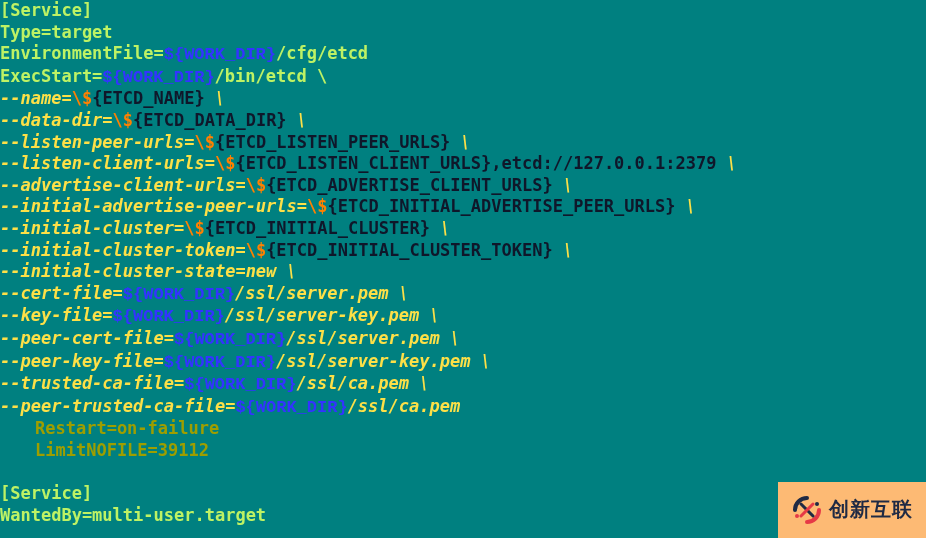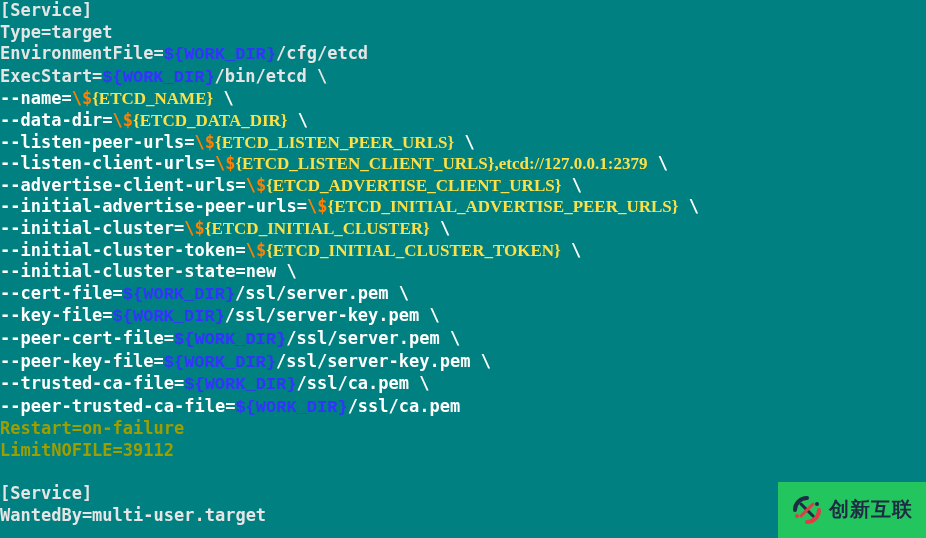--- a/index.html
+++ b/index.html
@@ -13,34 +13,34 @@
     line-height: 21.6px;
     overflow: hidden;
     position: relative;
     font-weight: bold;
   }
   pre {
     margin: 0;
     padding: 0;
     white-space: pre;
   }
-  .c-white     { color: #e5e5e5; }
-  .c-red       { color: #ffffff; }
+  .c-white     { color: #bef264; }
+  .c-red       { color: #fde047; font-style: italic; }
   .c-blue      { color: #3333ff; font-family: Liberation Mono, monospace; }
   .c-orange    { color: #ff8000; }
-  .c-khaki     { color: #fde047; font-family: Liberation Serif, serif; }
-  .c-darkkhaki { color: #9e9e00; }
+  .c-khaki     { color: #0f172a; }
+  .c-darkkhaki { color: #9e9e00; padding-left: 35px; }
 
   .watermark {
     position: absolute;
     right: 0;
     bottom: 0;
     width: 148px;
     height: 56px;
-    background: #22c55e;
+    background: #fdba74;
     display: flex;
     align-items: center;
     justify-content: center;
     font-family: Arial, sans-serif;
     font-weight: bold;
   }
   .watermark .logo {
     position: relative;
     width: 32px;
     height: 32px;

